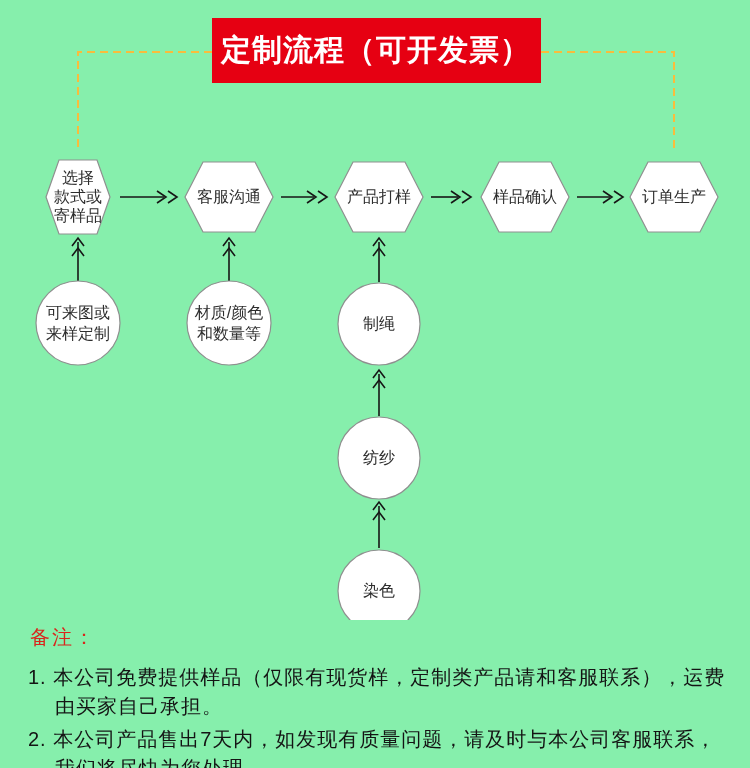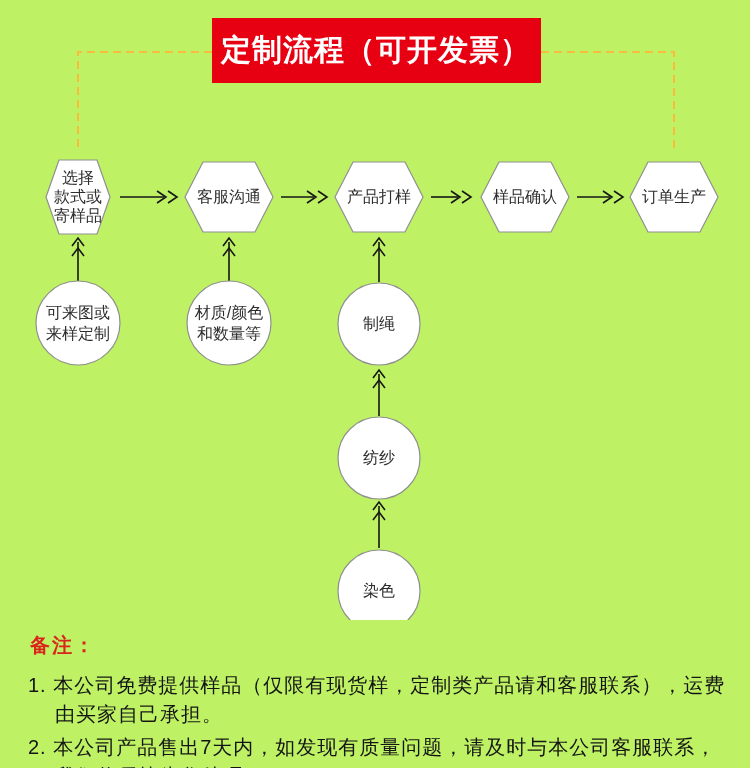--- a/index.html
+++ b/index.html
@@ -5,21 +5,21 @@
   html, body {
     margin: 0;
     padding: 0;
     background: #ffffff;
     font-family: "Liberation Sans", sans-serif;
   }
   .stage {
     position: relative;
     width: 750px;
     height: 768px;
-    background: #bef264;
+    background: #86efac;
     overflow: hidden;
   }
   svg { display: block; }
 
   .banner-rect { fill: #e60012; }
   .banner-text {
     fill: #ffffff;
     font-size: 30px;
     font-weight: bold;
     letter-spacing: 1px;
@@ -54,23 +54,23 @@
   .notes {
     position: absolute;
     left: 28px;
     top: 620px;
     width: 698px;
     color: #141414;
   }
   .notes-heading {
     color: #d9251c;
     font-size: 20px;
-    font-weight: bold;
+    font-weight: normal;
     letter-spacing: 2px;
-    margin: 12px 0 12px 2px;
+    margin: 4px 0 12px 2px;
   }
   .note-item {
     font-size: 20px;
     line-height: 29px;
     letter-spacing: 1px;
     padding-left: 27px;
     text-indent: -27px;
     margin-bottom: 4px;
   }
 </style>

